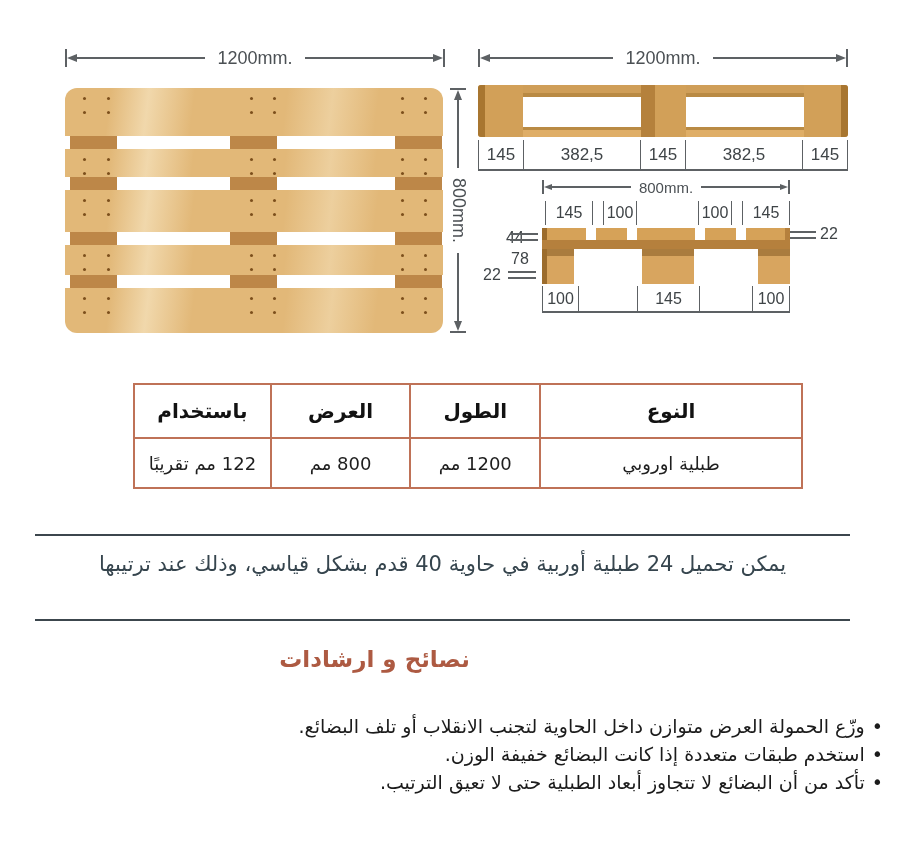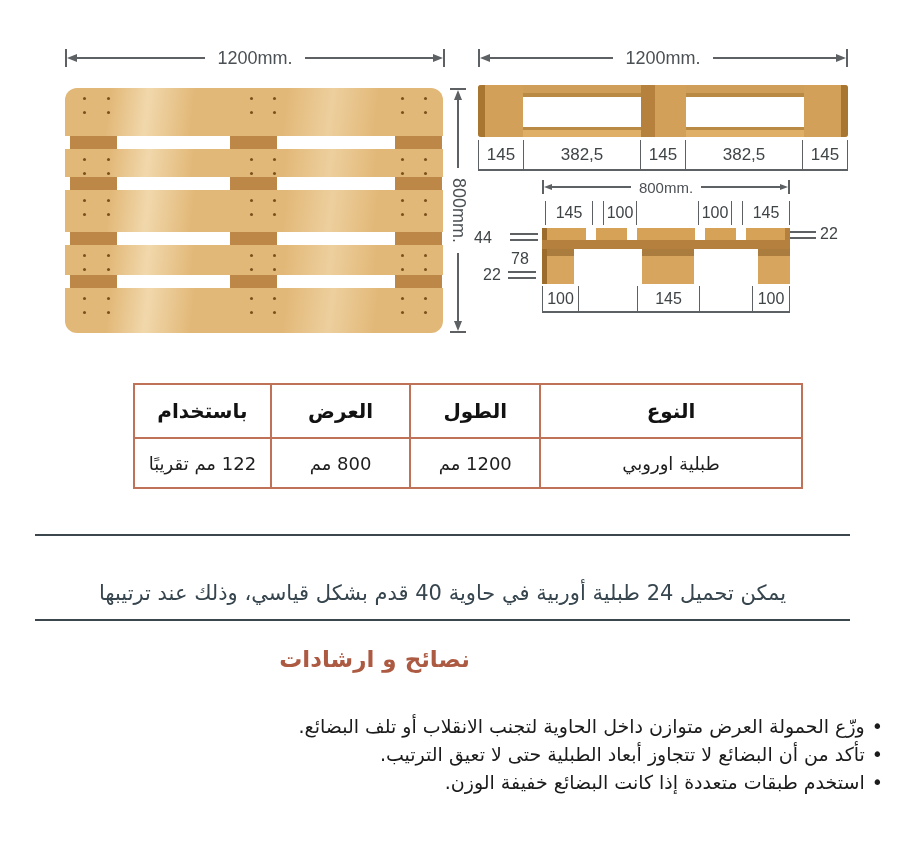--- a/index.html
+++ b/index.html
@@ -92,21 +92,21 @@
 
   
   .spec-table{position:absolute;left:133px;top:383px;width:670px;border-collapse:collapse;direction:rtl;}
   .spec-table th,.spec-table td{border:2px solid #bf7257;text-align:center;vertical-align:middle;}
   .spec-table th{font-size:20px;font-weight:bold;height:50px;color:#121212;}
   .spec-table td{font-size:18px;height:46px;color:#1e1e1e;}
 
   
   .rule{position:absolute;left:35px;width:815px;height:2px;background:#3c464d;}
   #rule1{top:534px}#rule2{top:619px}
-  .note{position:absolute;left:35px;width:815px;top:578px;text-align:center;direction:rtl;
+  .note{position:absolute;left:35px;width:815px;top:549px;text-align:center;direction:rtl;
         color:#36454e;font-size:21px;line-height:31px;}
   .note span{display:block;}
   .tips-title{position:absolute;left:0;top:646px;width:749px;text-align:center;direction:rtl;
         font-size:23px;font-weight:bold;color:#ad5a42;}
   .tips-list{position:absolute;right:52px;top:712px;width:800px;direction:rtl;text-align:right;
         color:#1b1b1b;font-size:19px;line-height:28px;margin:0;padding:0;list-style:none;}
   .tips-list li::before{content:"\2022";margin-left:7px;}
 </style>
 </head>
 <body>
@@ -211,21 +211,21 @@
       <i class="d3"></i>
       <i class="d4"></i>
       <i class="d5"></i>
     </div>
     <div class="stringer"></div>
     <div class="xblk xb1"></div>
     <div class="xblk xb2"></div>
     <div class="xblk xb3"></div>
   </div>
 
-  <span class="slabel" style="left:474px;top:229px">44</span>
+  <span class="slabel" style="left:506px;top:229px">44</span>
   <span class="dbl" style="left:510px;top:233px;width:28px"></span>
   <span class="slabel" style="left:511px;top:250px">78</span>
   <span class="slabel" style="left:483px;top:266px">22</span>
   <span class="dbl" style="left:508px;top:271px;width:28px"></span>
   <span class="dbl" style="left:790px;top:231px;width:26px"></span>
   <span class="slabel" style="left:820px;top:225px">22</span>
 
   <div class="dimrow" id="botdims">
     <span class="dimcell" style="left:0;width:37px">100</span>
     <span class="dimcell" style="left:95px;width:63px">145</span>
@@ -259,17 +259,17 @@
 
   <div class="rule" id="rule1"></div>
   <div class="note">
     <span>يمكن تحميل 24 طبلية أوربية في حاوية 40 قدم بشكل قياسي، وذلك عند ترتيبها</span>
   </div>
   <div class="rule" id="rule2"></div>
 
   <div class="tips-title">نصائح و ارشادات</div>
   <ul class="tips-list">
     <li>وزّع الحمولة العرض متوازن داخل الحاوية لتجنب الانقلاب أو تلف البضائع.</li>
+    <li>استخدم طبقات متعددة إذا كانت البضائع خفيفة الوزن.</li>
     <li>تأكد من أن البضائع لا تتجاوز أبعاد الطبلية حتى لا تعيق الترتيب.</li>
-    <li>استخدم طبقات متعددة إذا كانت البضائع خفيفة الوزن.</li>
   </ul>
 
 </div>
 
 </body></html>

